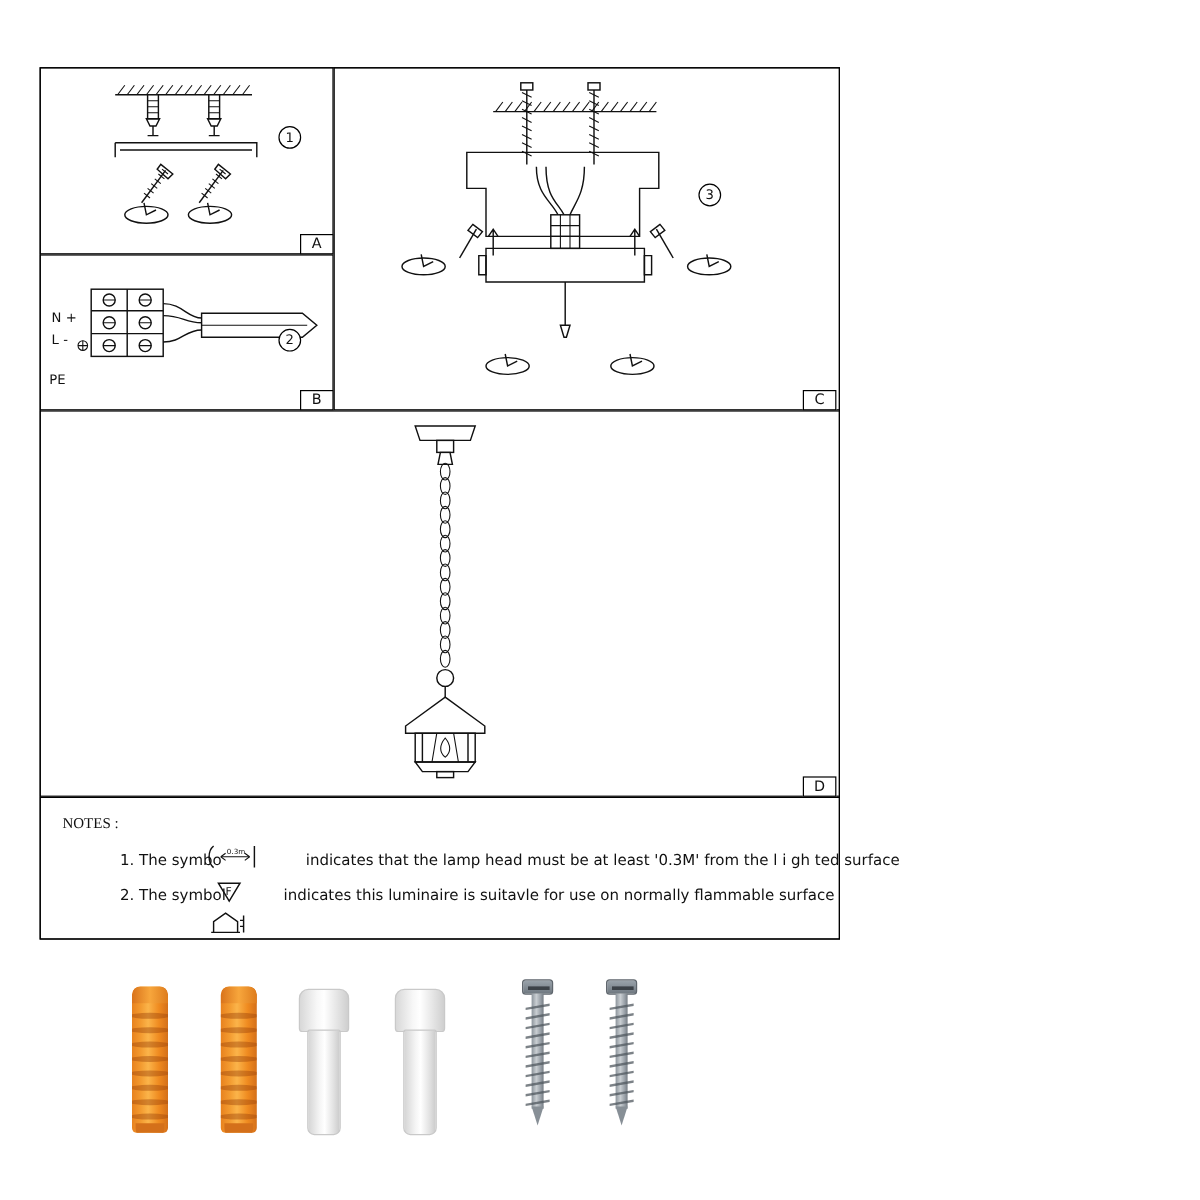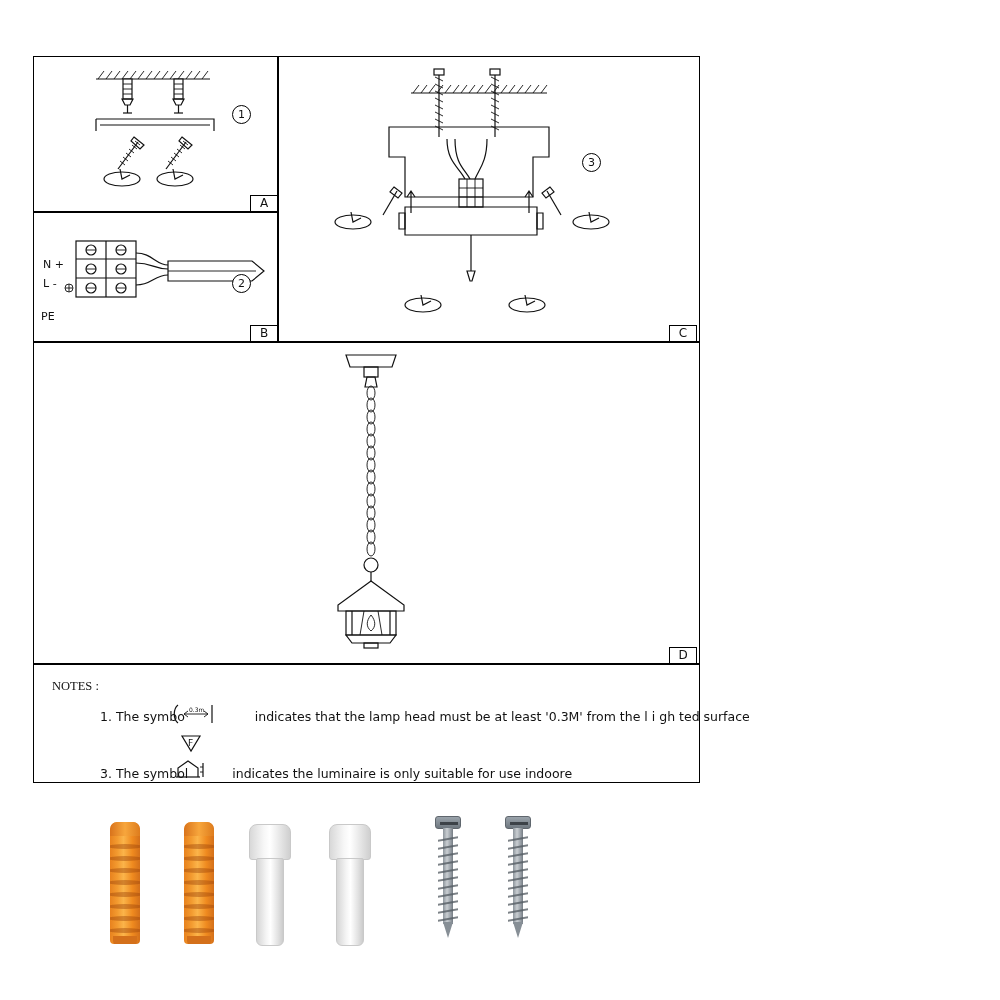--- a/index.html
+++ b/index.html
@@ -459,31 +459,31 @@
       <span>indicates that the lamp head must be at least '0.3M' from the l i gh ted surface</span>
     </div>
     <svg class="sym" style="left:138px; top:38px;" width="48" height="22" viewBox="0 0 48 22">
       <path class="l" d="M6 2 C1 6 1 16 6 20"></path>
       <line class="l" x1="40" y1="2" x2="40" y2="20"></line>
       <line class="lt" x1="12" y1="11" x2="36" y2="11"></line>
       <path class="lt" d="M12 11 L16 8 M12 11 L16 14 M36 11 L32 8 M36 11 L32 14"></path>
       <text x="17" y="9" font-size="6" font-family="DejaVu Sans, sans-serif" fill="#111">0.3m</text>
     </svg>
 
+    <div class="note-line note2">
+      <span>2.</span>
+      <span>The symbol</span>
+      <span class="note-gap-b"></span>
+      <span>indicates this luminaire is suitavle for use on normally flammable surface</span>
+    </div>
     <svg class="sym" style="left:145px; top:67px;" width="24" height="22" viewBox="0 0 24 22">
       <path class="l" d="M3 4 L21 4 L12 19 Z" fill="#fff"></path>
       <text x="9" y="14" font-size="9" font-family="DejaVu Sans, sans-serif" fill="#111">F</text>
     </svg>
 
-    <div class="note-line note3">
-      <span>3.</span>
-      <span>The symbol</span>
-      <span class="note-gap-c"></span>
-      <span>indicates the luminaire is only suitable for use indoore</span>
-    </div>
     <svg class="sym" style="left:140px; top:94px;" width="32" height="22" viewBox="0 0 32 22">
       <path class="l" d="M4 18 L4 9 L14 2 L24 9 L24 18" fill="#fff"></path>
       <line class="l" x1="2" y1="18" x2="26" y2="18"></line>
       <line class="l" x1="29" y1="4" x2="29" y2="18"></line>
       <path class="lt" d="M26 8 L29 8 M26 13 L29 13"></path>
     </svg>
   </div>
 
   <div class="hardware">
 

